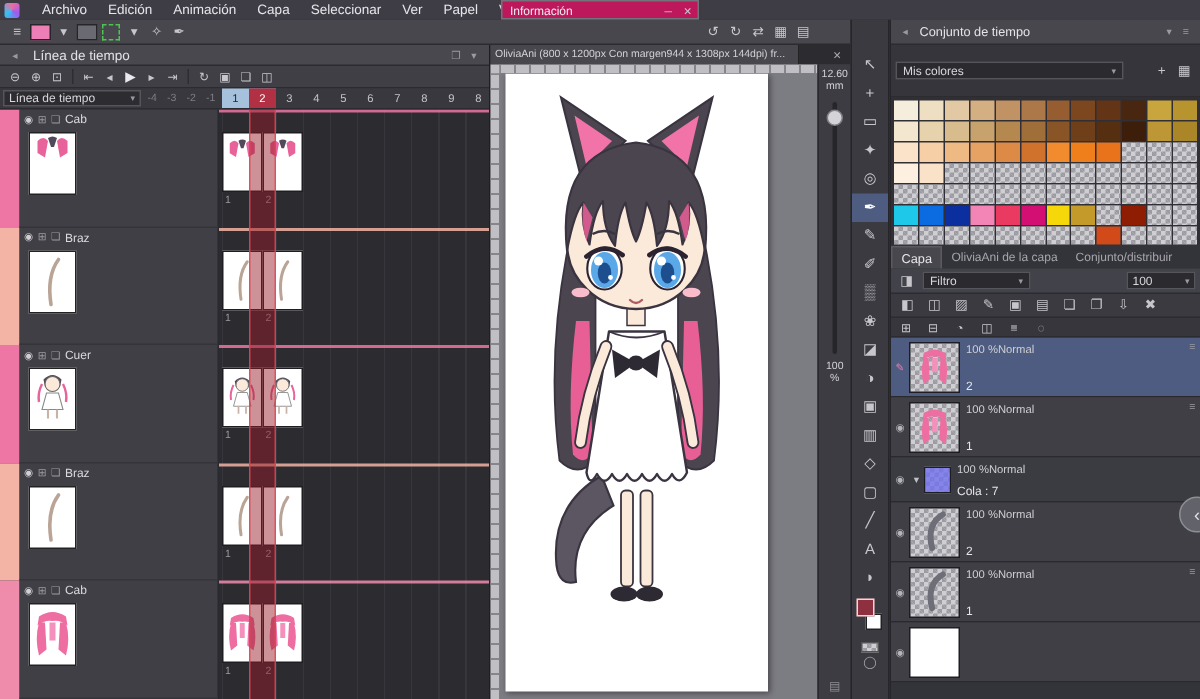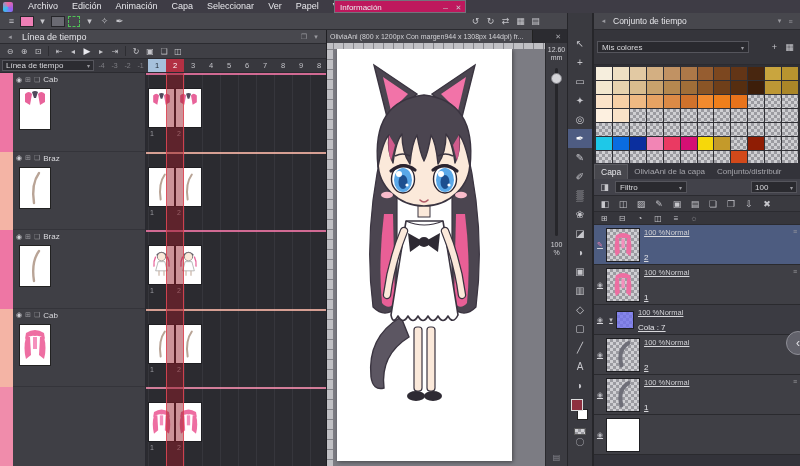--- a/index.html
+++ b/index.html
@@ -104,21 +104,21 @@
   .lp-tab{font-size:8px;color:#a6a6ac;padding:0 6px;line-height:15px;white-space:nowrap;overflow:hidden;}
   .lp-tab.active{background:#47474d;color:#e8e8ec;border:1px solid #5a5a60;border-bottom:none;line-height:14px;font-size:8.5px;}
   .lp-tab.trunc{max-width:66px;text-overflow:ellipsis;}
   #lp-blend{height:17px;background:#42424a;display:flex;align-items:center;gap:3px;padding:0 3px;border-bottom:1px solid #2b2b30;box-sizing:border-box;}
   #blend-select{width:72px;height:12px;background:#2a2a2f;border:1px solid #55555c;font-size:8px;display:flex;align-items:center;padding:0 4px;box-sizing:border-box;}
   #op-box{margin-left:auto;width:46px;height:12px;background:#2a2a2f;border:1px solid #55555c;font-size:8px;display:flex;align-items:center;justify-content:flex-end;gap:2px;padding:0 3px;box-sizing:border-box;}
   #lp-toolbar{height:16px;background:#3a3a40;display:flex;align-items:center;padding:0 2px;border-bottom:1px solid #2b2b30;box-sizing:border-box;}
   #lp-toolbar .ticon{width:18px;font-size:9px;}
   #lp-toolbar2{height:13px;background:#36363c;display:flex;align-items:center;padding:0 4px;gap:6px;border-bottom:1px solid #2b2b30;box-sizing:border-box;}
   #lp-toolbar2 .ticon{width:12px;font-size:8px;}
-  #layers{flex:1;background:#33333a;overflow:hidden;text-decoration:underline;}
+  #layers{flex:1;background:#33333a;overflow:hidden;}
   .lrow{display:flex;align-items:center;border-bottom:1px solid #2a2a2e;background:#3f3f45;box-sizing:border-box;position:relative;}
   .lrow.celrow{height:40px;}
   .lrow.selected{background:#4d5c80;}
   .lrow.folder{height:30px;background:#3b3b42;}
   .lrow .eye{width:12px;text-align:center;font-size:7px;color:#b4b4ba;flex:0 0 auto;}
   .lrow .eye.edit{color:#f07fae;}
   .lthumb{width:34px;height:34px;border:1px solid #1e1e22;box-sizing:border-box;flex:0 0 auto;}
   .lthumb.paper{background:#fff;}
   .ltext{flex:1;align-self:stretch;padding:3px 0 2px 4px;display:flex;flex-direction:column;justify-content:space-between;min-width:0;}
   .linfo{font-size:7.5px;color:#cfcfd3;white-space:nowrap;}
@@ -247,20 +247,37 @@
           <div class="trackhead" style="height: 78.6px;">
             <div class="th-line">
               <span class="ei">◉</span>
               <span class="fi">⊞</span>
               <span class="fi">❏</span>
               <span class="th-label">Braz</span>
             </div>
             <div class="th-thumb">
               <svg viewBox="0 0 30 40" preserveAspectRatio="xMidYMid meet">
                 <path d="M19 5 Q11 16 14 35" fill="none" stroke="#b9a496" stroke-width="2.4" stroke-linecap="round"></path>
+              </svg>
+            </div>
+          </div>
+          <div class="trackhead" style="height: 78.6px;">
+            <div class="th-line">
+              <span class="ei">◉</span>
+              <span class="fi">⊞</span>
+              <span class="fi">❏</span>
+              <span class="th-label">Cuer</span>
+            </div>
+            <div class="th-thumb">
+              <svg viewBox="0 0 30 40" preserveAspectRatio="xMidYMid meet">
+                <path d="M9 7 Q15 1 21 7 L20 12 Q15 9 10 12 Z" fill="#514a5c"></path>
+                <circle cx="15" cy="10" r="5" fill="#fbe9da" stroke="#666" stroke-width="0.7"></circle>
+                <path d="M11 16 H19 L22 27 H8 Z" fill="#fff" stroke="#888" stroke-width="0.7"></path>
+                <path d="M12 27 L12 33 M18 27 L18 33" stroke="#c9b3a4" stroke-width="1.4"></path>
+                <path d="M8 10 Q5 16 6 22 M22 10 Q25 16 24 22" fill="none" stroke="#e8639a" stroke-width="1.6"></path>
               </svg>
             </div>
           </div>
           <div class="trackhead" style="height: 78.6px;">
             <div class="th-line">
               <span class="ei">◉</span>
               <span class="fi">⊞</span>
               <span class="fi">❏</span>
               <span class="th-label">Braz</span>
             </div>

